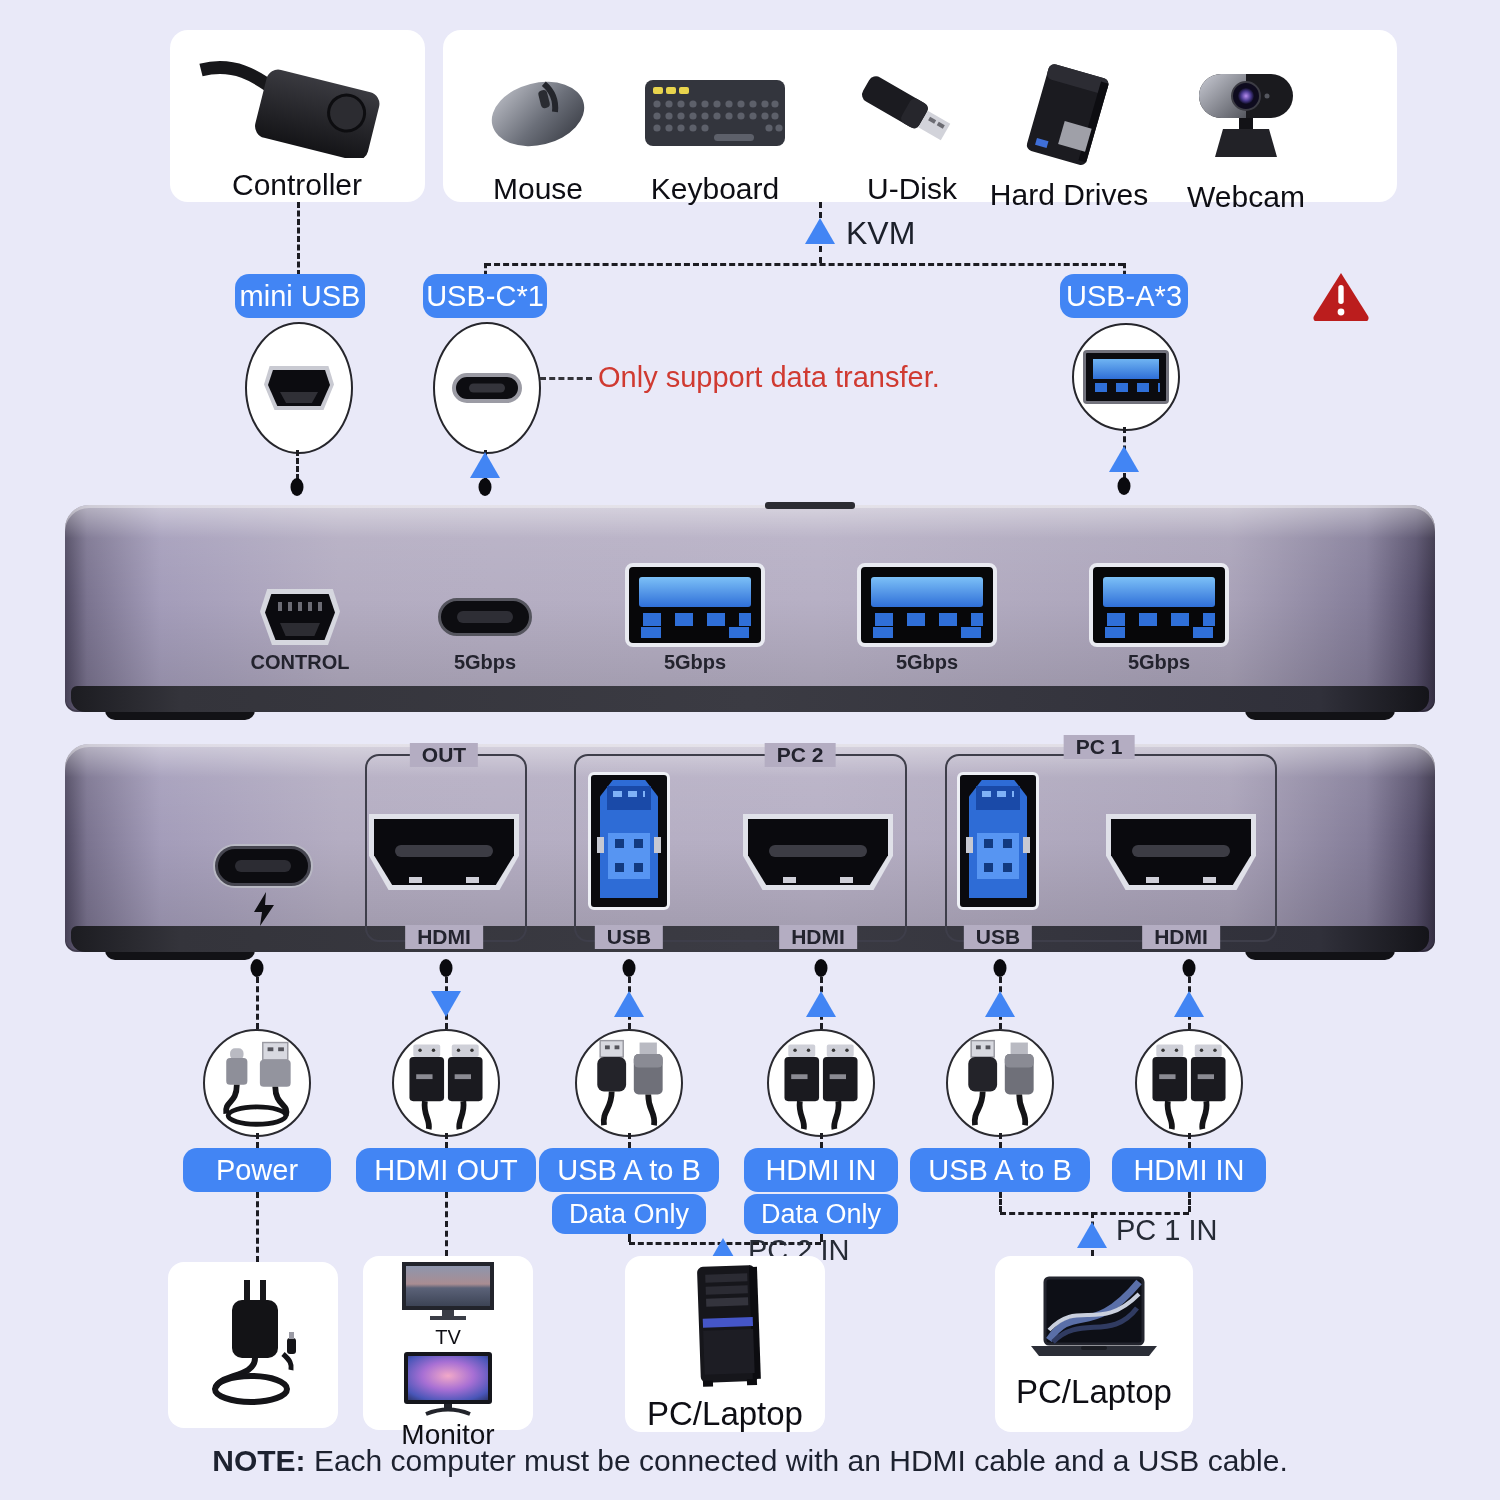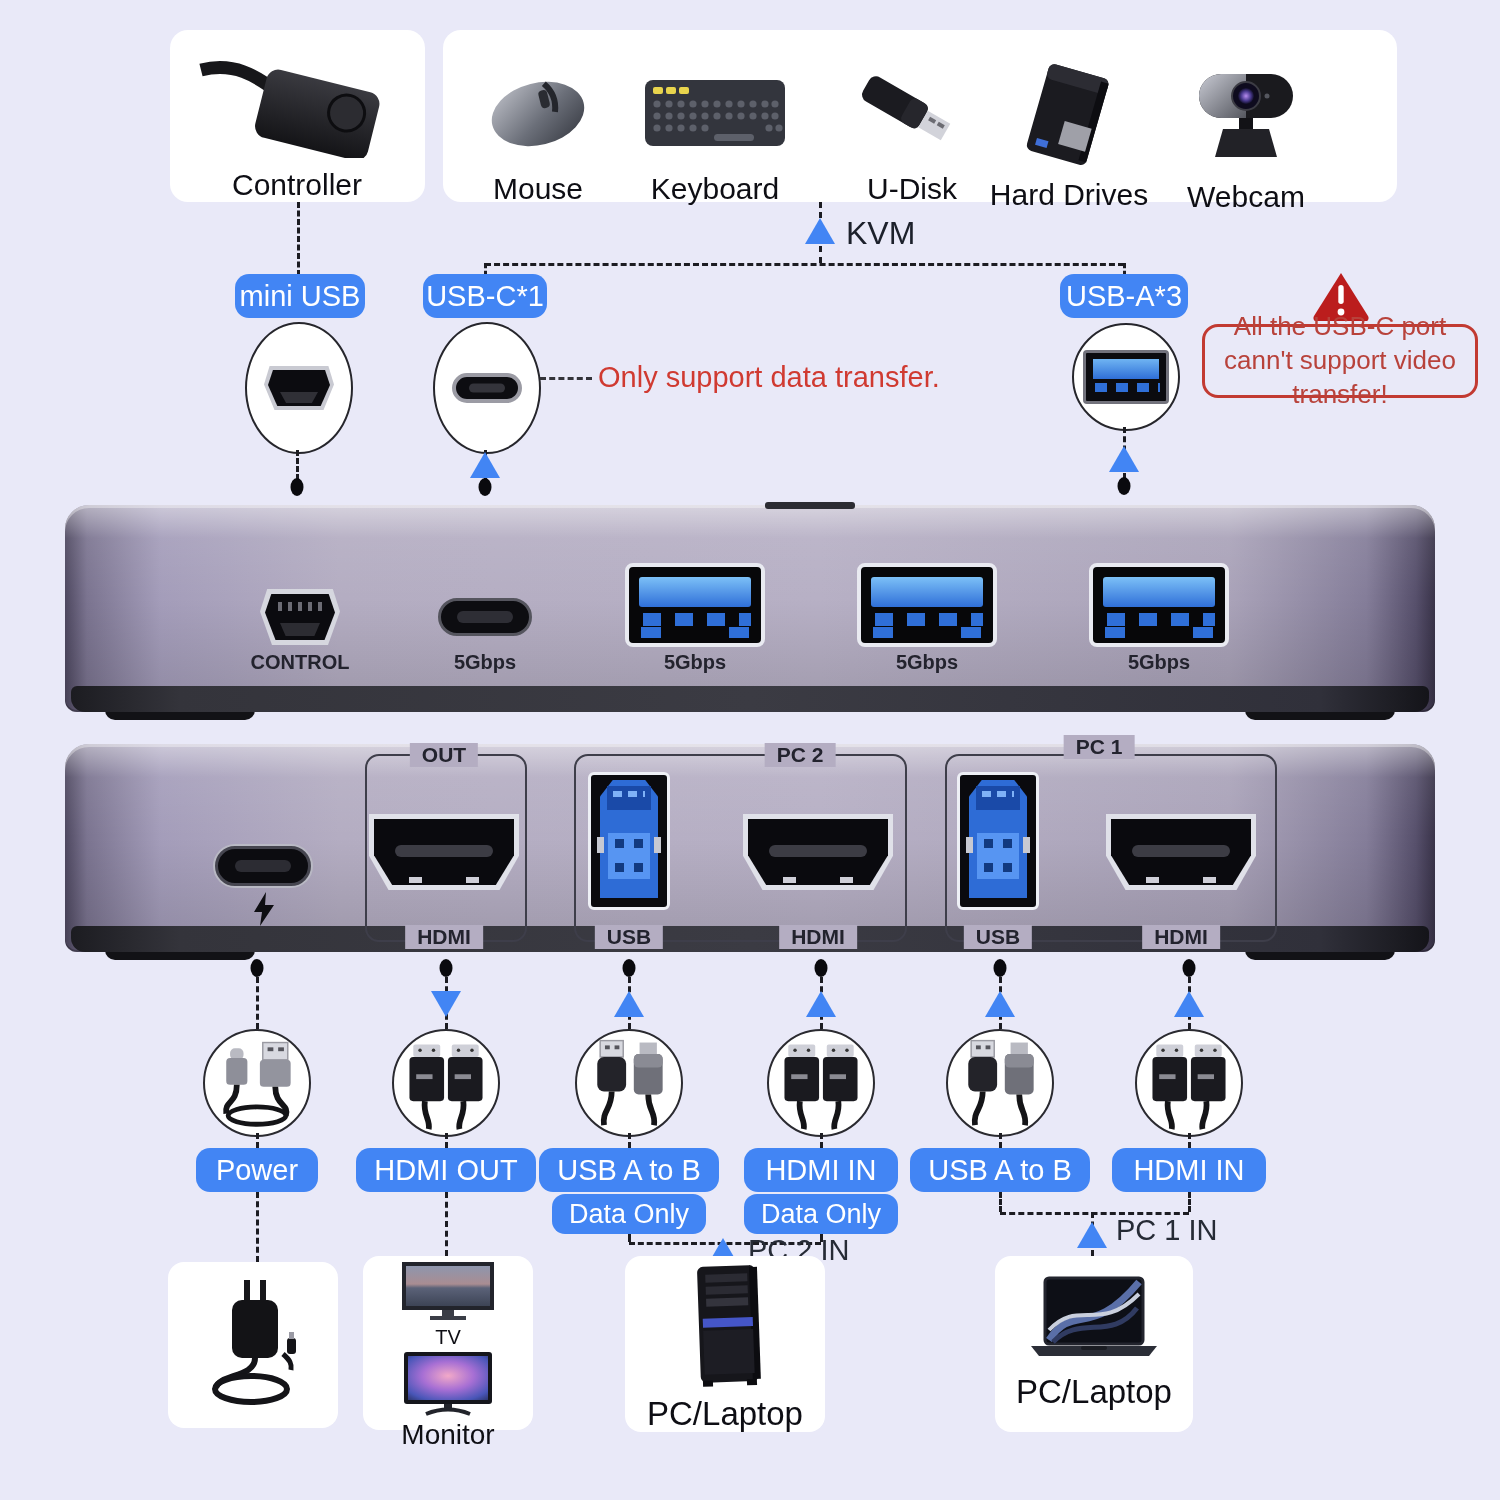--- a/index.html
+++ b/index.html
@@ -284,23 +284,20 @@
   <div class="hd" style="left:540px;top:377px;width:52px;border-top-color:#33333a;"></div>
   <div class="redtext" style="left:598px;top:361px;">Only support data transfer.</div>
 
   <span style="position:absolute;left:1312px;top:271px;">
     <svg width="58" height="50" viewBox="0 0 58 50">
       <path d="M29 2 L56 45 a4 4 0 0 1 -3.4 6 H5.4 A4 4 0 0 1 2 45 Z" fill="#bb1d1d"></path>
       <rect x="26.3" y="14" width="5.4" height="19" rx="2.7" fill="#fff"></rect>
       <circle cx="29" cy="41" r="3.4" fill="#fff"></circle>
     </svg>
   </span>
-  <div class="warnbox" style="left:1202px;top:324px;width:276px;height:74px;">
-    <span>All the USB-C port cann't support video transfer!</span>
-  </div>
 
   <div class="vd" style="left:296px;top:450px;height:30px;"></div>
   <div class="dot" style="left:297px;top:487px;"></div>
   <div class="vd" style="left:484px;top:450px;height:30px;"></div>
   <div class="au" style="left:485px;top:452px;"></div>
   <div class="dot" style="left:485px;top:487px;"></div>
   <div class="vd" style="left:1123px;top:427px;height:52px;"></div>
   <div class="au" style="left:1124px;top:446px;"></div>
   <div class="dot" style="left:1124px;top:486px;"></div>
 
@@ -553,21 +550,21 @@
     </span>
   </div>
 
   <div class="vd" style="left:256px;top:1133px;height:15px;"></div>
   <div class="vd" style="left:445px;top:1133px;height:15px;"></div>
   <div class="vd" style="left:628px;top:1133px;height:15px;"></div>
   <div class="vd" style="left:820px;top:1133px;height:15px;"></div>
   <div class="vd" style="left:999px;top:1133px;height:15px;"></div>
   <div class="vd" style="left:1188px;top:1133px;height:15px;"></div>
 
-  <div class="pill" style="left:257px;top:1148px;width:122px;">
+  <div class="pill" style="left:257px;top:1148px;width:148px;">
       <span>Power</span>
     </div>
   <div class="pill" style="left:446px;top:1148px;width:180px;">
       <span>HDMI OUT</span>
     </div>
   <div class="pill" style="left:629px;top:1148px;width:180px;">
       <span>USB A to B</span>
     </div>
   <div class="pill" style="left:821px;top:1148px;width:154px;">
       <span>HDMI IN</span>
@@ -681,14 +678,17 @@
         <path d="M30 66 C55 28 72 66 120 8" stroke="#5a6fa8" stroke-width="7" fill="none"></path>
         <path d="M30 56 C60 24 80 60 120 20" stroke="#c9cfdd" stroke-width="4" fill="none"></path>
         <path d="M34 68 C62 40 92 68 118 34" stroke="#303b61" stroke-width="5" fill="none"></path>
         <path d="M12 72 h126 l-8 10 h-110 z" fill="#2b2e37"></path>
         <rect x="62" y="72" width="26" height="4" rx="2" fill="#1a1c22"></rect>
       </svg>
     </span>
     <div class="clabel" style="font-size:33px;margin-top:4px;">PC/Laptop</div>
   </div>
 
+  <div class="note" style="top:1444px;">
+    <span style="font-weight:bold;">NOTE:</span><span> Each computer must be connected with an HDMI cable and a USB cable.</span>
+  </div>
 
 </div>
 
 </body></html>

